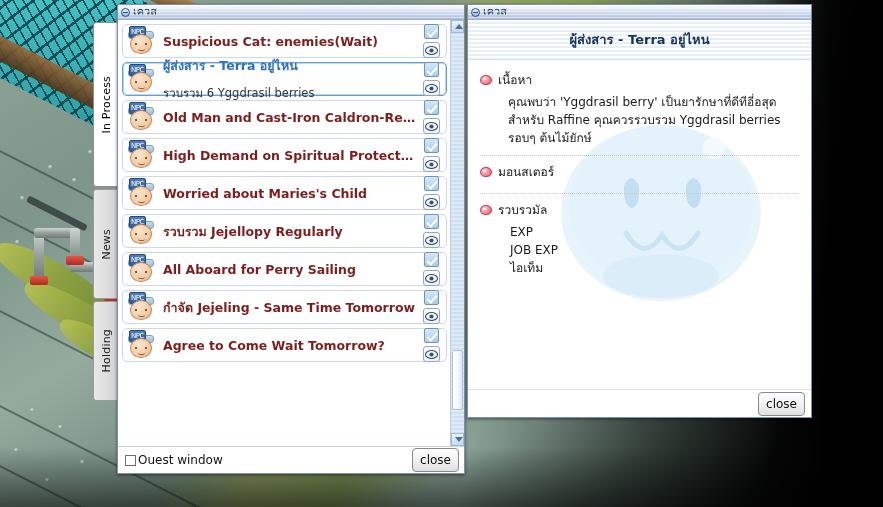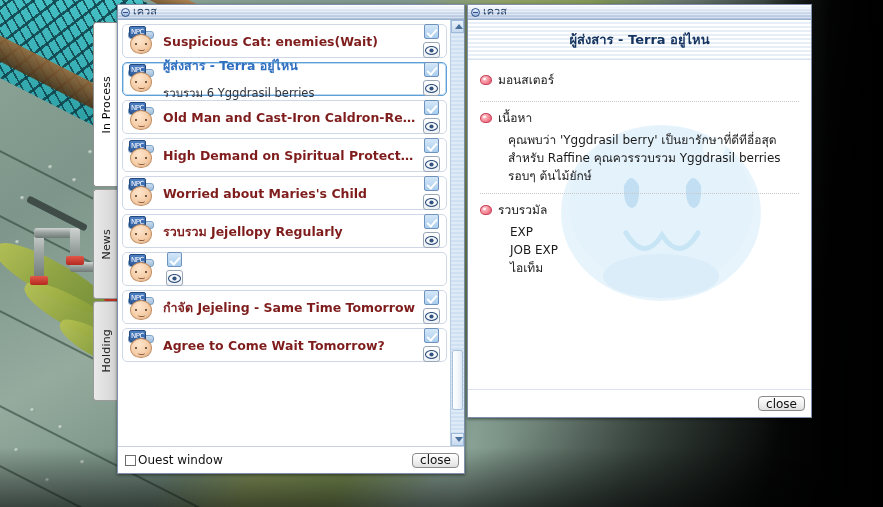--- a/index.html
+++ b/index.html
@@ -371,21 +371,21 @@
     flex: none;
   }
   .footer-check .lbl {
     font-family: "DejaVu Sans", sans-serif;
     font-size: 12px;
     color: #111;
   }
   .ro-btn {
     margin-left: auto;
     min-width: 42px;
-    height: 15px;
+    height: 24px;
     padding: 0 7px;
     border: 1px solid #8a8a8a;
     border-radius: 4px;
     background: linear-gradient(180deg, #ffffff, #f0f0f0 55%, #e0e0e0);
     font-family: "DejaVu Sans", sans-serif;
     font-size: 12px;
     color: #111;
     cursor: pointer;
     display: flex; align-items: center; justify-content: center;
     line-height: 1;
@@ -670,20 +670,23 @@
             </div>
           </div>
         </div>
 
         <div class="quest-row">
           <div class="npc-icon">
             <div class="hat"></div>
             <div class="badge">NPC</div>
             <div class="face"></div>
           </div>
+          <div class="quest-texts">
+            <div class="quest-title">All Aboard for Perry Sailing</div>
+          </div>
           <div class="row-controls">
             <div class="qcheck"></div>
             <div class="qeye">
               <svg width="13" height="9" viewBox="0 0 13 9">
                   <ellipse cx="6.5" cy="4.5" rx="6" ry="4" fill="none" stroke="#33537f" stroke-width="1.1"></ellipse>
                   <circle cx="6.5" cy="4.5" r="2.1" fill="#33537f"></circle>
                 </svg>
             </div>
           </div>
         </div>
@@ -765,30 +768,30 @@
         <path d="M78 78 q7 -16 15 0 q1 20 -7 22 q-9 -2 -8 -22z" fill="#8fc4e8"></path>
         <path d="M140 78 q7 -16 15 0 q1 20 -7 22 q-9 -2 -8 -22z" fill="#8fc4e8"></path>
         <path d="M80 125 q18 30 36 2 q18 28 36 -2" fill="none" stroke="#9cd0ee" stroke-width="5" stroke-linecap="round"></path>
         <ellipse cx="115" cy="168" rx="58" ry="22" fill="#bfe0f4"></ellipse>
       </svg>
 
       <div class="detail-content">
         <div class="sect">
           <div class="sect-head">
             <div class="poring-bullet"></div>
-            <div class="sect-label">มอนสเตอร์</div>
-          </div>
+            <div class="sect-label">เนื้อหา</div>
+          </div>
+          <div class="sect-text">คุณพบว่า 'Yggdrasil berry' เป็นยารักษาที่ดีทีอี่อสุดสำหรับ Raffine คุณควรรวบรวม Yggdrasil berries รอบๆ ต้นไม้ยักษ์</div>
         </div>
 
         <div class="sect">
           <div class="sect-head">
             <div class="poring-bullet"></div>
-            <div class="sect-label">เนื้อหา</div>
-          </div>
-          <div class="sect-text">คุณพบว่า 'Yggdrasil berry' เป็นยารักษาที่ดีทีอี่อสุดสำหรับ Raffine คุณควรรวบรวม Yggdrasil berries รอบๆ ต้นไม้ยักษ์</div>
+            <div class="sect-label">มอนสเตอร์</div>
+          </div>
         </div>
 
         <div class="sect">
           <div class="sect-head">
             <div class="poring-bullet"></div>
             <div class="sect-label">รวบรวมัล</div>
           </div>
           <div class="reward-line">EXP</div>
           <div class="reward-line">JOB EXP</div>
           <div class="reward-line">ไอเท็ม</div>

